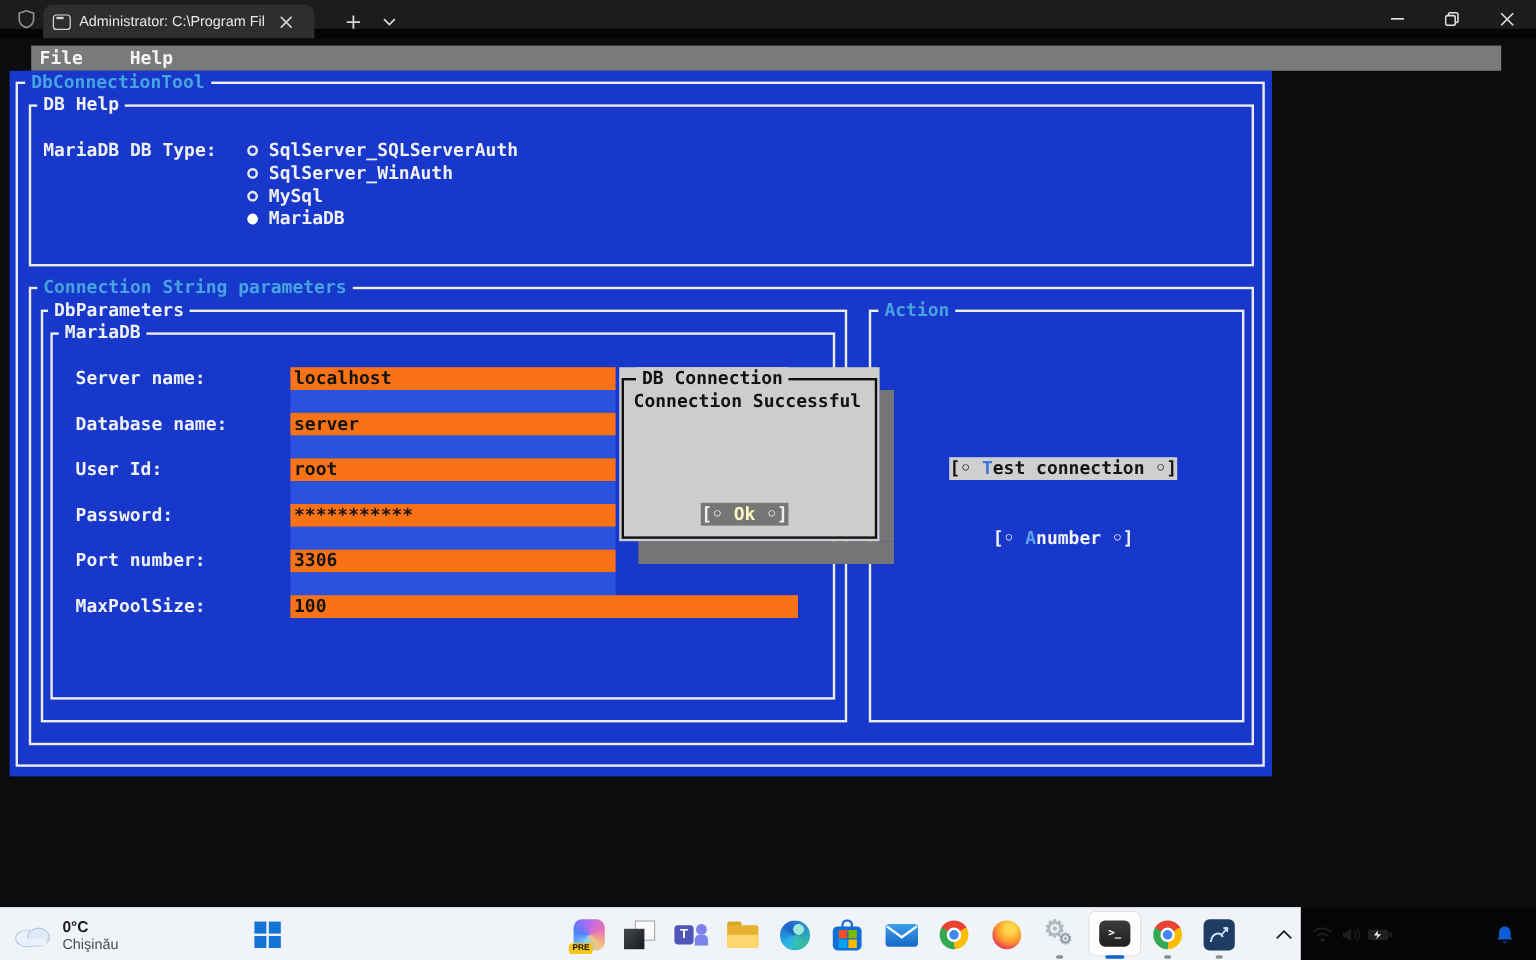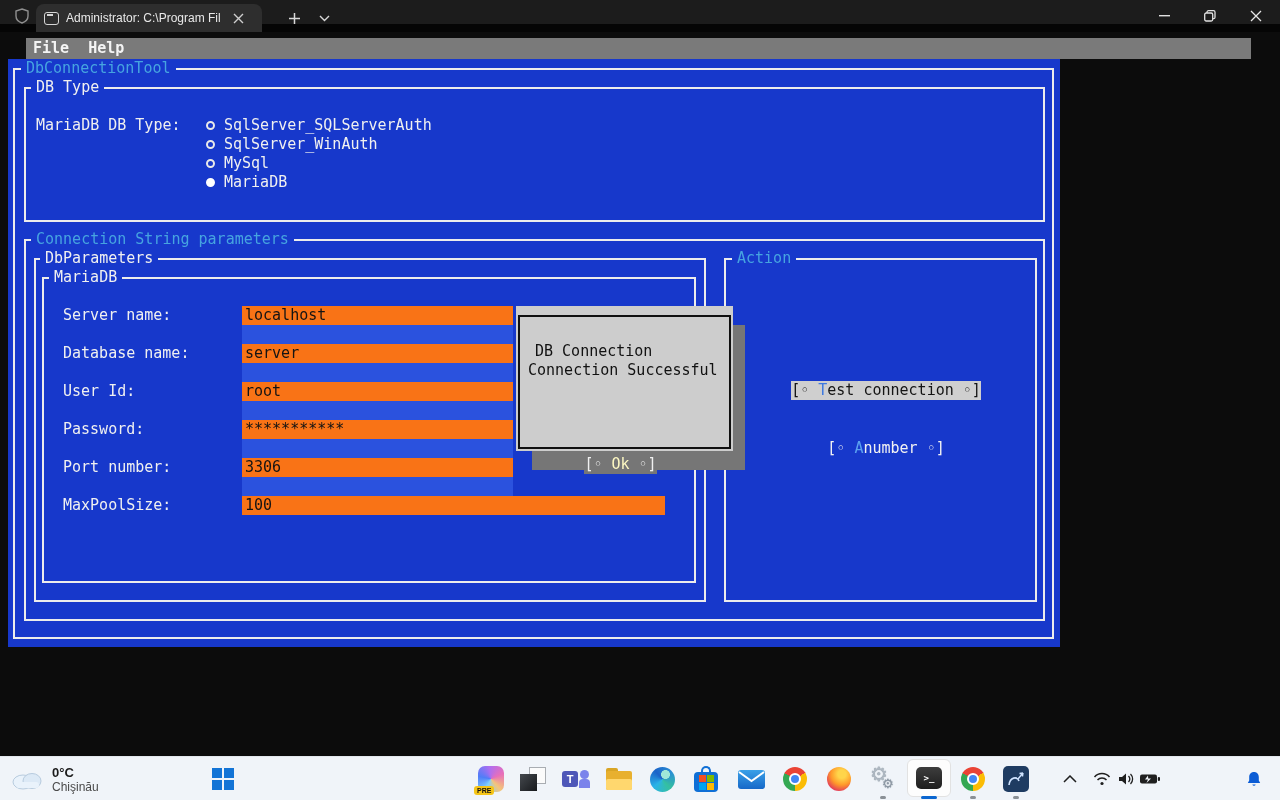--- a/index.html
+++ b/index.html
@@ -11,43 +11,43 @@
   .tab { left:36px; top:4px; width:226px; height:28px; background:#2e2e2e;
          border-radius:8px 8px 0 0; display:flex; align-items:center; padding:0 8px; gap:7px; }
   .tab-title { color:#e8e8e8; font-size:12px; white-space:nowrap; overflow:hidden; width:160px; }
   .tbar-btn { color:#d8d8d8; font-size:14px; display:flex; align-items:center; justify-content:center; }
   .winctl { width:46px; height:32px; display:flex; align-items:center; justify-content:center; }
   
   #termbody { left:0; top:32px; width:1280px; height:724px; background:#0c0c0c; }
   #menubar { left:26px; top:6px; width:1225px; height:21px; background:#7a7a7a;
              font-family:"DejaVu Sans Mono",monospace; font-weight:600; font-size:15px;
              color:#f4f4f4; line-height:21px; }
-  #menubar span { margin-left:10px; cursor:default; }
+  #menubar span { margin-left:30px; cursor:default; }
   #menubar span:first-child { margin-left:7px; }
   #tui { left:8px; top:27px; width:1052px; height:588px; background:#1738cb;
-         font-family:"DejaVu Sans Mono",monospace; font-weight:400; font-size:15px;
+         font-family:"DejaVu Sans Mono",monospace; font-weight:700; font-size:15px;
          line-height:19px; color:#f0f0f0; }
   .frame { border:2px solid #ececec; }
   .ftitle { height:19px; background:#1738cb; padding:0 5px; white-space:nowrap; z-index:3; }
   .cyan { color:#46a4e0; }
   .lbl { white-space:nowrap; }
   .tfield { background:#f97316; color:#141414; padding-left:3px; height:19px; white-space:nowrap; overflow:hidden; }
   .bbar { background:#2b52de; height:19px; }
   .rdot { width:9px; height:9px; border:2px solid #e9e9e9; border-radius:50%; }
   .rdot.sel { background:#ffffff; border-color:#ffffff; }
   .tuibtn { height:19px; text-align:center; white-space:nowrap; cursor:pointer; }
   .hotT { color:#3c78e0; } .hotA { color:#5ca2f0; } .okY { color:#fef9c3; }
   
   #dlg { z-index:40; }
   #dlg .body { left:0; top:0; width:217px; height:145px; background:#cdcdcd; z-index:42; }
   #dlg .brd { left:2px; top:9px; width:213px; height:134px; border:2px solid #101010; z-index:42; }
   #dlg .sh { background:#767676; z-index:41; }
-  .dlg-txt { color:#111; white-space:nowrap; z-index:43;margin-top:36px; }
-  
-  #taskbar { left:0; top:756px; width:1280px; height:44px; background:#f0f4f9; border-top:1px solid #e2e7ed; }
+  .dlg-txt { color:#111; white-space:nowrap; z-index:43; }
+  
+  #taskbar { left:0; top:756px; width:1084px; height:44px; background:#f0f4f9; border-top:1px solid #e2e7ed; }
   .slot { top:2px; width:40px; height:40px; display:flex; align-items:center; justify-content:center; cursor:pointer; }
   .dash { top:39px; width:6px; height:3px; border-radius:2px; background:#8a9096; }
   .dash.act { width:16px; background:#0a66d0; }
   .startgrid { width:22px; height:22px; display:grid; grid-template-columns:10px 10px; grid-template-rows:10px 10px; gap:2px; }
   .startgrid i { background:#1374d6; }
   .trayic { top:2px; width:24px; height:40px; display:flex; align-items:center; justify-content:center; cursor:pointer; }
   
   .cicon { border-radius:50%; }
   .chrome { width:24px; height:24px; border-radius:50%; position:relative;
             background:conic-gradient(from -60deg,#ea4335 0 33%,#fbbc05 33% 66%,#34a853 66% 100%); }
@@ -105,21 +105,21 @@
     <span>File</span>
     <span>Help</span>
   </div>
 
   <div class="a" id="tui">
 
     <div class="a frame" style="left:5px;top:9px;width:1041px;height:571px"></div>
     <span class="a ftitle cyan" style="left:13px;top:0">DbConnectionTool</span>
 
     <div class="a frame" style="left:16px;top:28px;width:1021px;height:135px"></div>
-    <span class="a ftitle" style="left:23px;top:19px">DB Type</span>
+    <span class="a ftitle" style="left:23px;top:19px">DB Help</span>
     <span class="a lbl" style="left:28px;top:57px">MariaDB DB Type:</span>
 
     <span class="a rdot" style="left:198px;top:62px"></span>
     <span class="a lbl" style="left:216px;top:57px">SqlServer_SQLServerAuth</span>
     <span class="a rdot" style="left:198px;top:81px"></span>
     <span class="a lbl" style="left:216px;top:76px">SqlServer_WinAuth</span>
     <span class="a rdot" style="left:198px;top:100px"></span>
     <span class="a lbl" style="left:216px;top:95px">MySql</span>
     <span class="a rdot sel" style="left:198px;top:119px"></span>
     <span class="a lbl" style="left:216px;top:114px">MariaDB</span>

